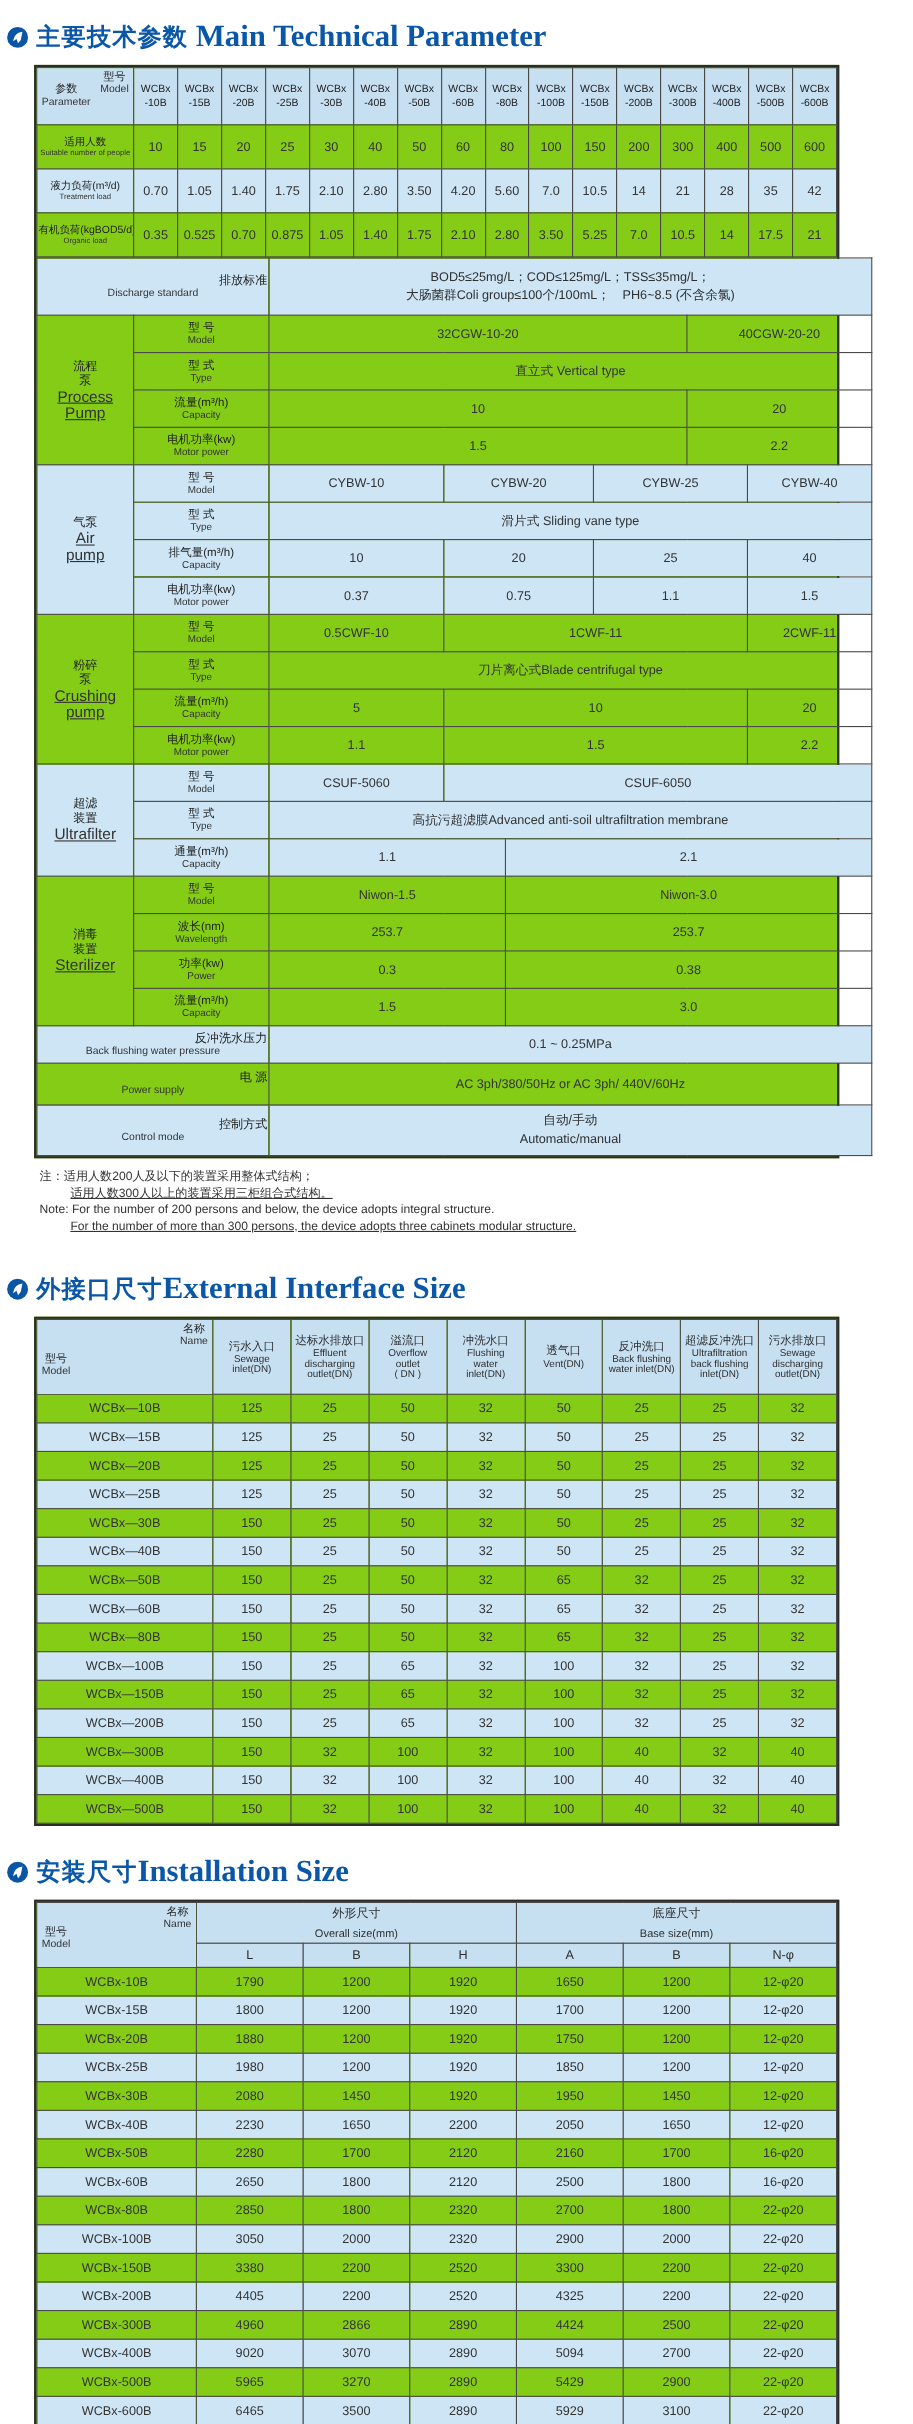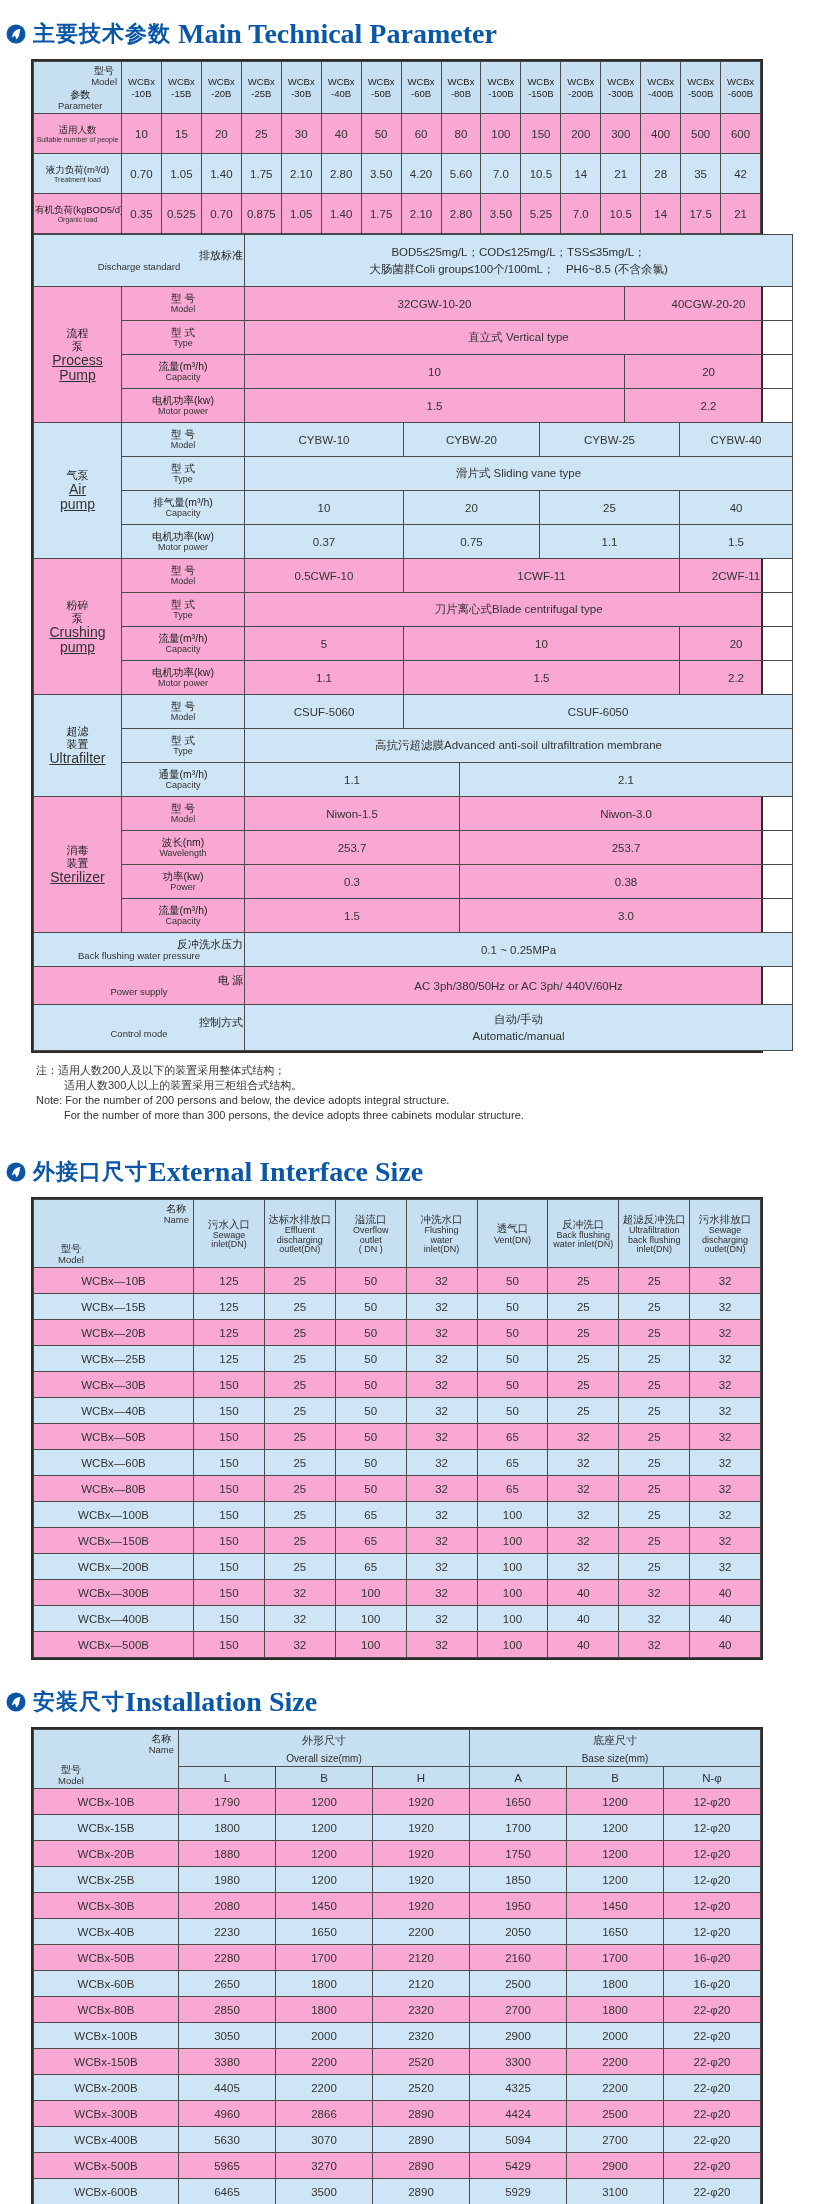--- a/index.html
+++ b/index.html
@@ -4,21 +4,21 @@
 <style>
   html,body{margin:0;padding:0;background:#f4f4f2;}
   .page{width:830px;height:2204px;background:#ffffff;overflow:hidden;box-sizing:border-box;
         padding:18px 18px 0 6px;font-family:"Liberation Sans",sans-serif;color:#2f2f2f;}
   
   .sec-title{display:flex;align-items:center;margin:0 0 9px 0;}
   .sec-title .bullet{width:20px;height:20px;margin-right:7px;flex:0 0 auto;display:inline-block;}
   .sec-title .tzh{font-size:22px;font-weight:bold;color:#0a57a8;letter-spacing:1px;}
   .sec-title .ten{font-size:28px;font-weight:bold;color:#0a57a8;font-family:"Liberation Serif",serif;white-space:pre;}
   
-  .tablebox{border:2px solid #2c2c2c;margin-left:25px;width:732px;box-sizing:border-box;background:#f9a8d4;}
+  .tablebox{border:2px solid #2c2c2c;margin-left:25px;width:732px;box-sizing:border-box;background:#84cc16;}
   table{border-collapse:collapse;width:100%;table-layout:fixed;}
   td,th{border:1px solid #4a4a4a;text-align:center;vertical-align:middle;padding:0 1px;
         font-weight:normal;overflow:hidden;}
   tr.blue td,tr.blue th{background:#cde5f5;}
   .value{font-size:11.5px;color:#333;}
   .zh{font-size:11px;line-height:1.2;color:#222;}
   .en{font-size:9px;line-height:1.05;color:#333;white-space:pre-line;}
   
   #t1a thead tr{height:52px;}
   #t1a thead th{background:#c6dff1;}
@@ -36,27 +36,27 @@
   .glabel .en{font-size:14px;text-decoration:underline;}
   .biglabel .zh{font-size:11px;text-align:right;}
   .biglabel .en{font-size:9.5px;}
   .dval div{font-size:11.5px;line-height:1.45;}
   .ctrlval{white-space:pre-line;font-size:11.5px;line-height:1.4;}
   
   .diag{position:relative;background-image:linear-gradient(to bottom right,transparent 0,
         transparent calc(50% - 0.7px),#4a4a4a calc(50% - 0.7px),#4a4a4a calc(50% + 0.7px),
         transparent calc(50% + 0.7px));}
   .c-tr{position:absolute;top:3px;right:4px;text-align:center;}
-  .c-bl{position:absolute;bottom:2px;left:4px;text-align:center;margin-left:20px;}
+  .c-bl{position:absolute;bottom:15px;left:4px;text-align:center;}
   .c-tr .zh,.c-bl .zh{font-size:10px;}
   .c-tr .en,.c-bl .en{font-size:9.5px;}
   
   .notes{margin:10px 0 0 30px;}
   .notes div{font-size:11px;line-height:1.35;color:#333;}
-  .notes .ind{margin-left:28px;}
+  .notes .ind{margin-left:28px;text-decoration:underline;}
   
   #t2 thead tr{height:68px;}
   #t2 thead th{background:#c6dff1;}
   #t2 tbody tr{height:26px;}
   #t2 .hzh{font-size:10.5px;line-height:1.25;}
   #t2 .hen{font-size:9px;line-height:1.08;white-space:pre-line;}
   
   #t3 thead th{background:#c6dff1;}
   #t3 tr.gh{height:26px;}
   #t3 tr.lh{height:22px;}
@@ -849,21 +849,21 @@
             <td class="value">WCBx-300B</td>
             <td class="value">4960</td>
             <td class="value">2866</td>
             <td class="value">2890</td>
             <td class="value">4424</td>
             <td class="value">2500</td>
             <td class="value">22-φ20</td>
           </tr>
           <tr class="blue">
             <td class="value">WCBx-400B</td>
-            <td class="value">5630</td>
+            <td class="value">9020</td>
             <td class="value">3070</td>
             <td class="value">2890</td>
             <td class="value">5094</td>
             <td class="value">2700</td>
             <td class="value">22-φ20</td>
           </tr>
           <tr>
             <td class="value">WCBx-500B</td>
             <td class="value">5965</td>
             <td class="value">3270</td>

